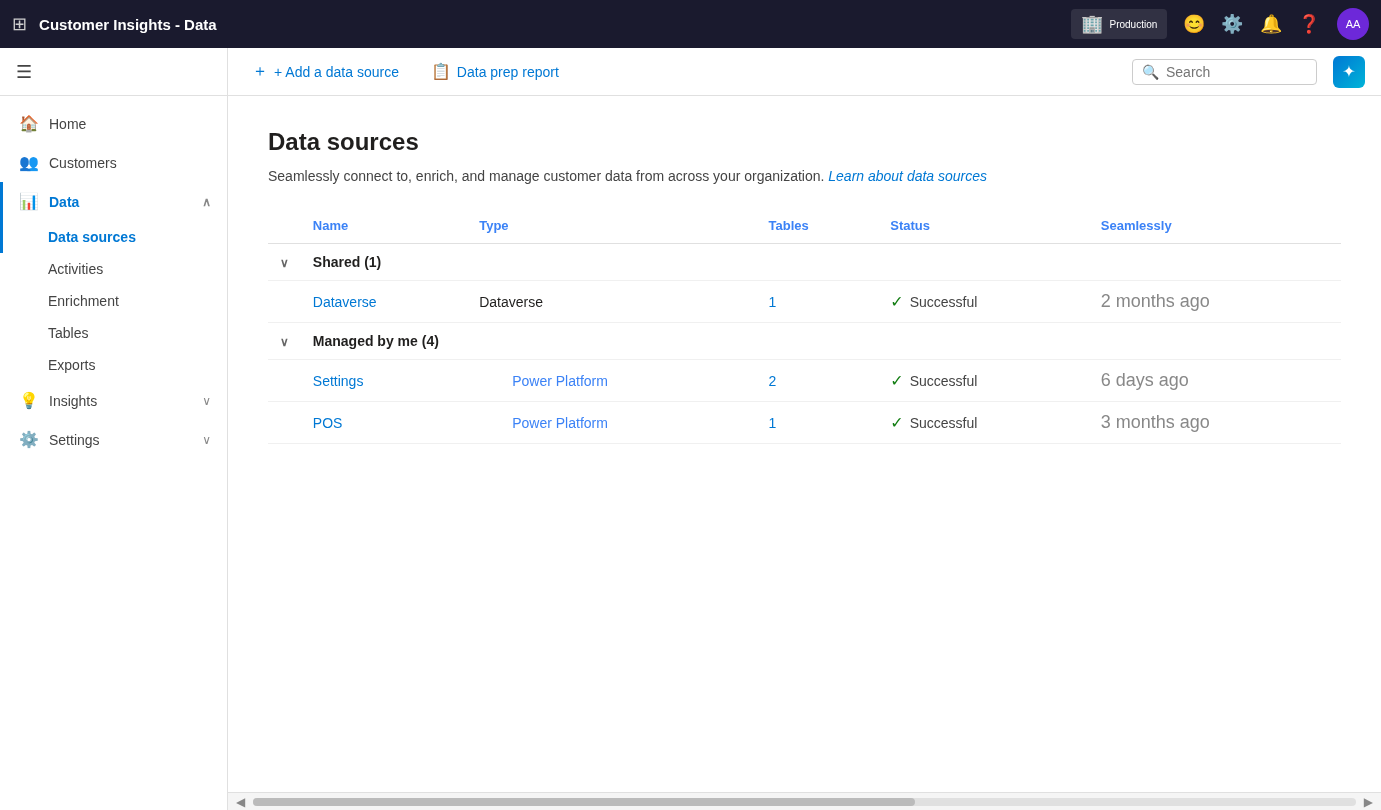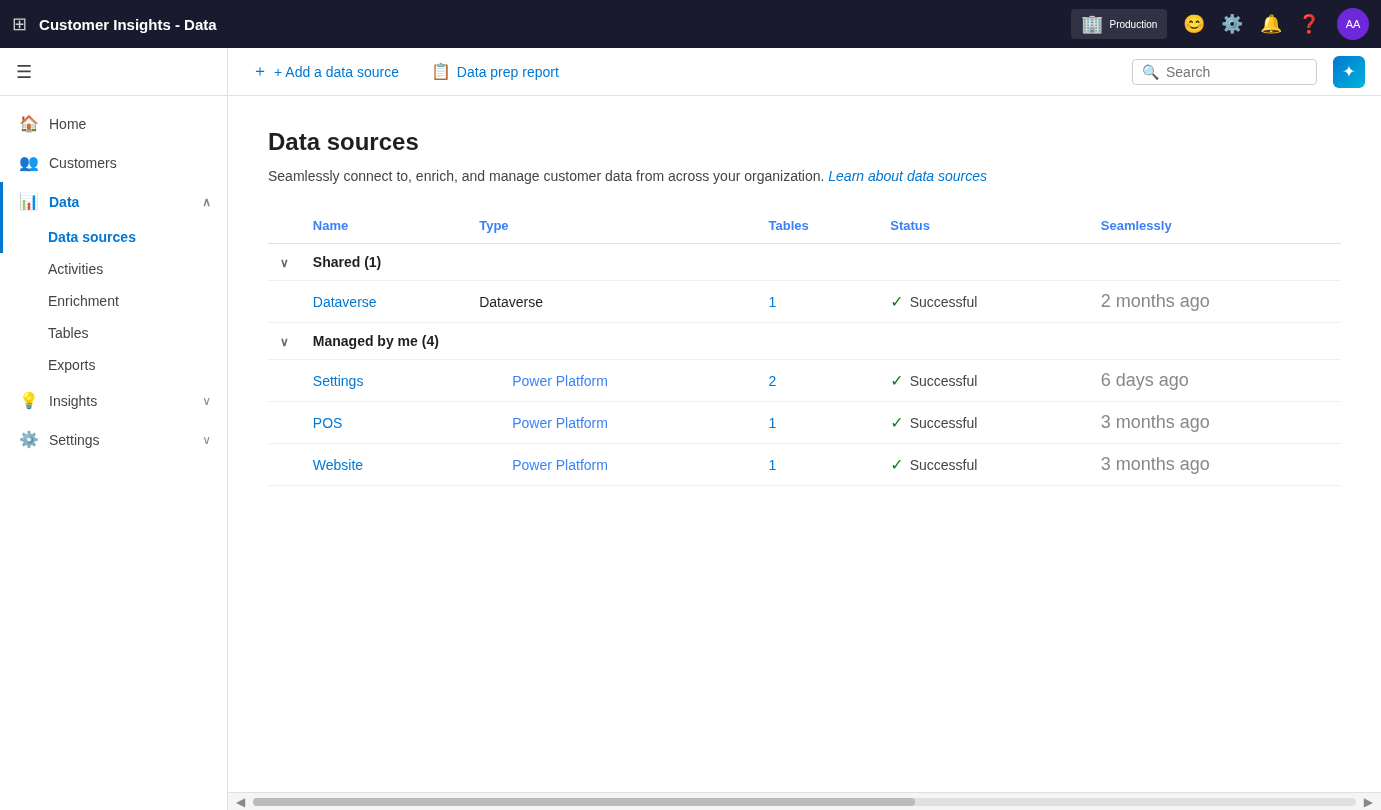--- a/index.html
+++ b/index.html
@@ -300,41 +300,20 @@
             <td>
               <div class="status-cell">
                 <span class="status-icon">✓</span>
                 <span>Successful</span>
               </div>
             </td>
             <td>
               <span class="refreshed-text">3 months ago</span>
             </td>
           </tr>
-          <tr>
-            <td></td>
-            <td>
-              <a class="name-link">Website</a>
-            </td>
-            <td>
-              <span class="type-link">Power Platform</span>
-            </td>
-            <td>
-              <span class="tables-count">1</span>
-            </td>
-            <td>
-              <div class="status-cell">
-                <span class="status-icon">✓</span>
-                <span>Successful</span>
-              </div>
-            </td>
-            <td>
-              <span class="refreshed-text">3 months ago</span>
-            </td>
-          </tr>
         </tbody>
       </table>
     </div>
 
     <div class="bottom-scrollbar">
       <span class="scroll-arrow">◀</span>
       <div class="scroll-track">
         <div class="scroll-thumb"></div>
       </div>
       <span class="scroll-arrow">▶</span>

